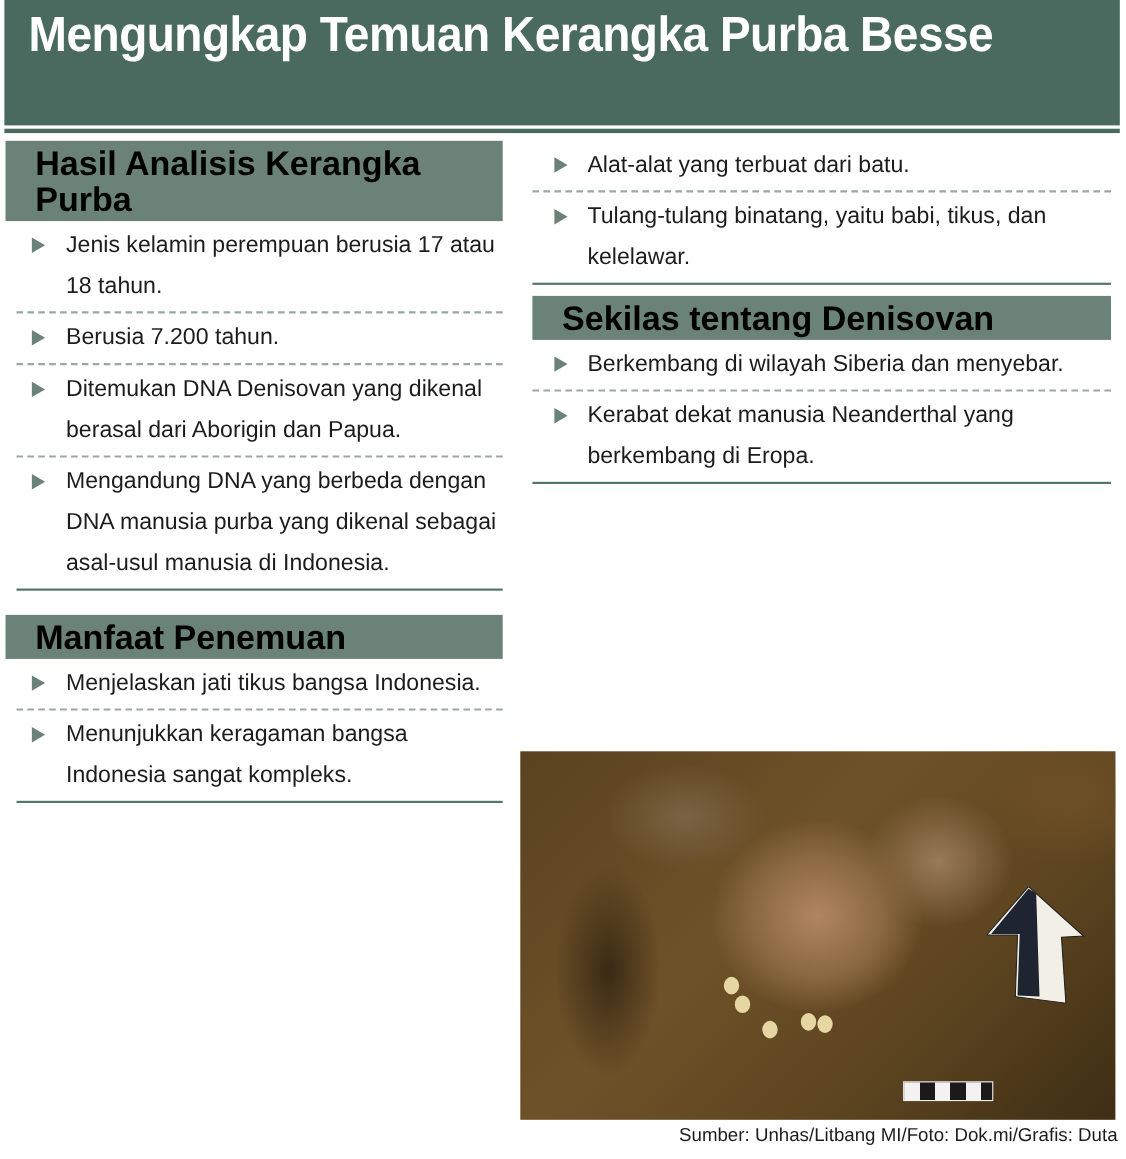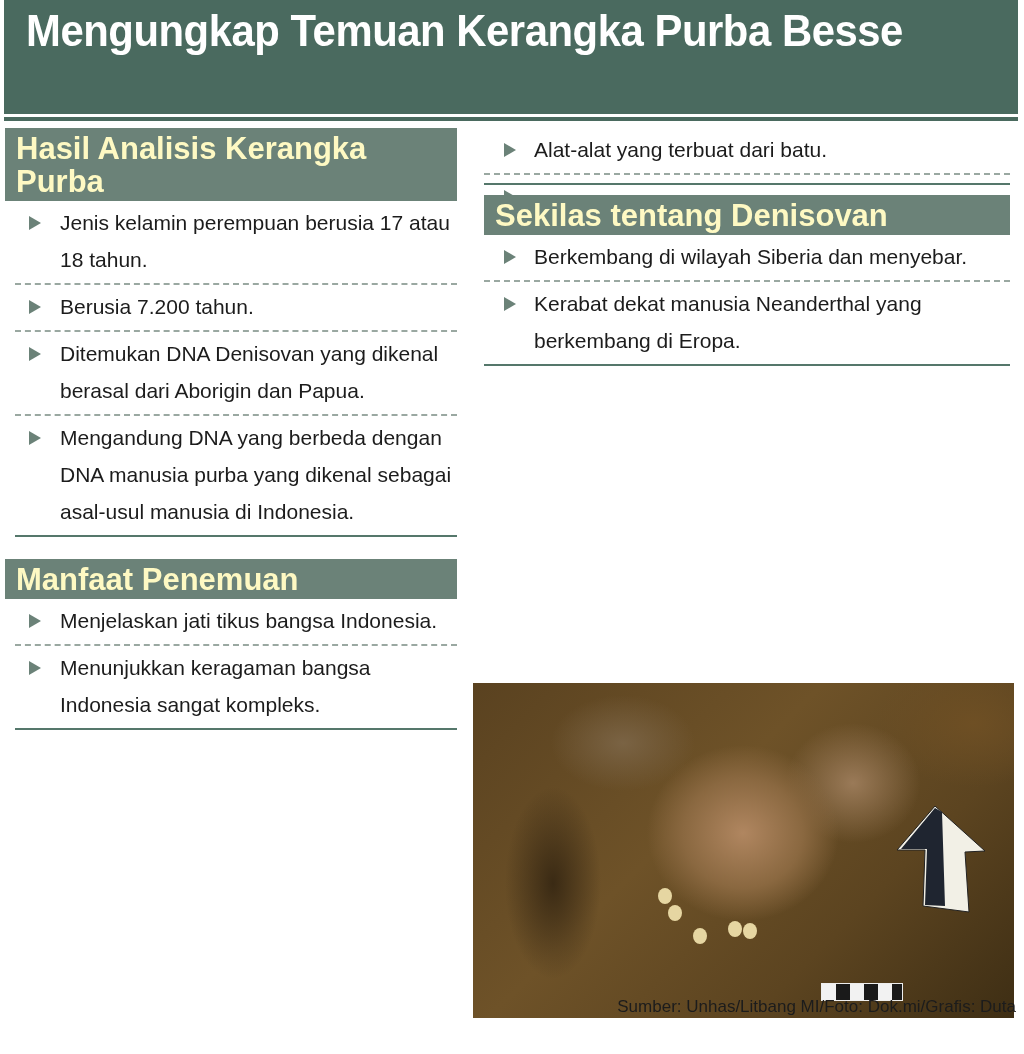--- a/index.html
+++ b/index.html
@@ -20,23 +20,23 @@
   .title-rule {
     position: absolute; left: 4px; top: 117px; width: 1014px; height: 4px;
     background: #4a6a5f;
   }
 
   .col { position: absolute; }
   .col-left { left: 5px; top: 128px; width: 452px; }
   .col-right { left: 484px; top: 128px; width: 526px; }
 
   .section-head {
-    background: #6b8278; color: #fef9c3;
+    background: #6b8278; color: #000000;
     font-weight: bold; font-size: 31px; line-height: 33px;
-    padding: 4px 0 3px 11px;
+    padding: 4px 0 3px 27px;
   }
 
   .item {
     position: relative;
     font-size: 21px; line-height: 37px;
     padding: 3px 0 5px 45px;
     border-bottom: 2px dashed #9aa8a1;
     margin-left: 10px;
   }
   .item:last-child { border-bottom: 2px solid #55776b; }
@@ -70,21 +70,21 @@
   }
   .photo .arrow-marker {
     position: absolute; left: 424px; top: 123px; width: 90px; height: 108px;
   }
   .photo .scale-bar {
     position: absolute; left: 348px; top: 300px; width: 82px; height: 18px;
     background: repeating-linear-gradient(90deg, #f2f2f2 0 14px, #1a1a1a 14px 28px);
     border: 1px solid #eee;
   }
   .credit {
-    position: absolute; right: 8px; top: 996px;
+    position: absolute; right: 8px; top: 1021px;
     font-size: 17px; color: #1c1c1c; line-height: 22px;
   }
 </style>
 </head>
 <body>
 
 <header class="title-bar">
   <h1>Mengungkap Temuan Kerangka Purba Besse</h1>
 </header>
 <div class="title-rule"></div>
@@ -131,20 +131,21 @@
 
 <div class="col col-right">
   <section>
     <div class="items">
       <div class="item">
         <span class="bullet"></span>
         <span>Alat-alat yang terbuat dari batu.</span>
       </div>
       <div class="item">
         <span class="bullet"></span>
+        <span>Tulang-tulang binatang, yaitu babi, tikus, dan kelelawar.</span>
       </div>
     </div>
   </section>
 
   <div class="gap-sm"></div>
 
   <section>
     <div class="section-head">Sekilas tentang Denisovan</div>
     <div class="items">
       <div class="item">

